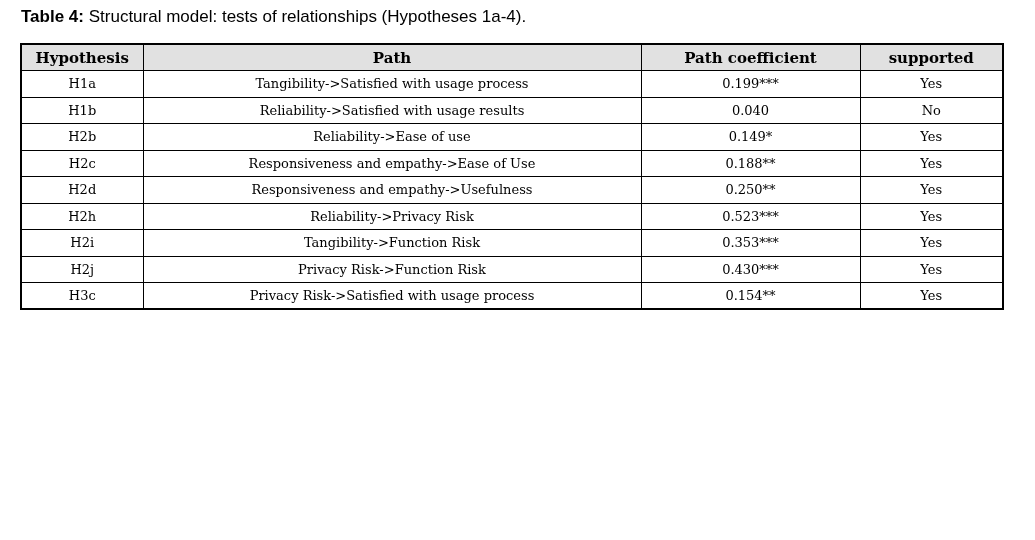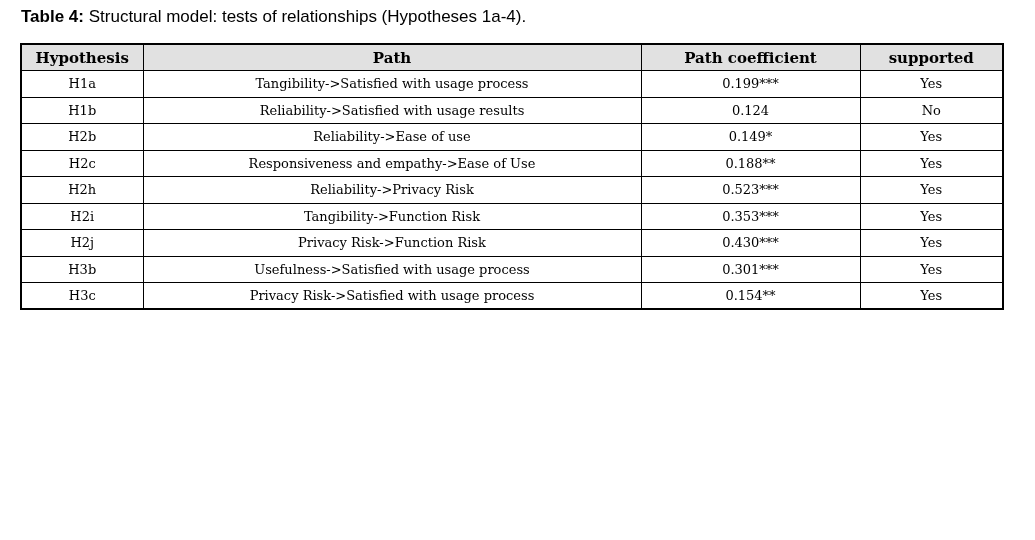--- a/index.html
+++ b/index.html
@@ -83,33 +83,39 @@
   <tbody>
       <tr>
         <td>H1a</td>
         <td>Tangibility-&gt;Satisfied with usage process</td>
         <td>0.199***</td>
         <td>Yes</td>
       </tr>
       <tr>
         <td>H1b</td>
         <td>Reliability-&gt;Satisfied with usage results</td>
-        <td>0.124</td>
+        <td>0.040</td>
         <td>No</td>
       </tr>
       <tr>
         <td>H2b</td>
         <td>Reliability-&gt;Ease of use</td>
         <td>0.149*</td>
         <td>Yes</td>
       </tr>
       <tr>
         <td>H2c</td>
         <td>Responsiveness and empathy-&gt;Ease of Use</td>
         <td>0.188**</td>
+        <td>Yes</td>
+      </tr>
+      <tr>
+        <td>H2d</td>
+        <td>Responsiveness and empathy-&gt;Usefulness</td>
+        <td>0.250**</td>
         <td>Yes</td>
       </tr>
       <tr>
         <td>H2h</td>
         <td>Reliability-&gt;Privacy Risk</td>
         <td>0.523***</td>
         <td>Yes</td>
       </tr>
       <tr>
         <td>H2i</td>
@@ -117,25 +123,19 @@
         <td>0.353***</td>
         <td>Yes</td>
       </tr>
       <tr>
         <td>H2j</td>
         <td>Privacy Risk-&gt;Function Risk</td>
         <td>0.430***</td>
         <td>Yes</td>
       </tr>
       <tr>
-        <td>H3b</td>
-        <td>Usefulness-&gt;Satisfied with usage process</td>
-        <td>0.301***</td>
-        <td>Yes</td>
-      </tr>
-      <tr>
         <td>H3c</td>
         <td>Privacy Risk-&gt;Satisfied with usage process</td>
         <td>0.154**</td>
         <td>Yes</td>
       </tr>
     </tbody>
 </table>
 
 </body></html>

